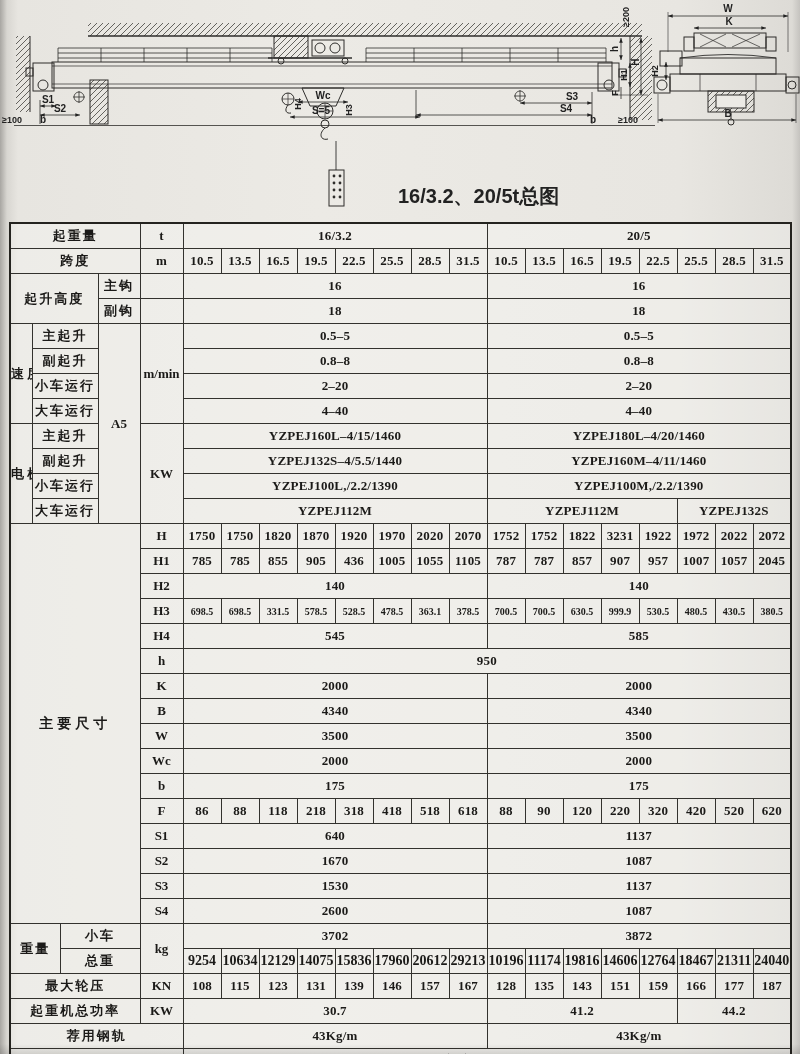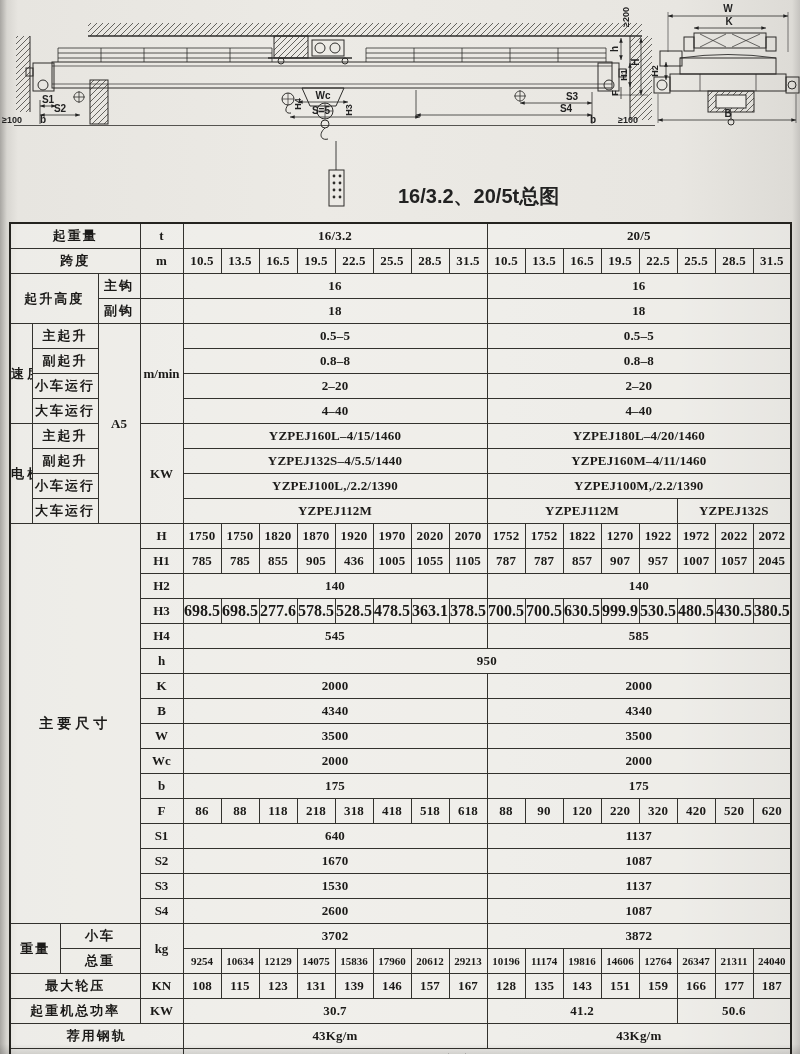--- a/index.html
+++ b/index.html
@@ -9,22 +9,22 @@
     font-family:"Liberation Serif","DejaVu Serif",serif;}
   .page::after{content:"";position:absolute;left:0;right:0;bottom:0;height:10px;
     background:linear-gradient(180deg,rgba(0,0,0,0) 0,rgba(0,0,0,.12) 100%);pointer-events:none;}
   svg text{font-family:"Liberation Sans","DejaVu Sans",sans-serif;fill:#222;}
   .drawing{position:absolute;top:0;left:0;}
   table.spec{position:absolute;top:222px;left:9px;width:781px;border-collapse:collapse;table-layout:fixed;
     border:2px solid #24231f;background:rgba(250,249,245,.35);}
   table.spec td{border:1px solid #33322e;height:24px;padding:0;text-align:center;vertical-align:middle;
     font-weight:bold;overflow:hidden;white-space:nowrap;}
   td.val{font-size:13px;letter-spacing:.2px;}
-  td.md{font-size:16px;letter-spacing:0;}
-  td.sm{font-size:11px;letter-spacing:0;}
+  td.md{font-size:10px;letter-spacing:0;}
+  td.sm{font-size:14px;letter-spacing:0;}
   td.unit{font-size:13px;}
   td.zh{font-family:Liberation Sans, sans-serif;font-size:13px;letter-spacing:2px;}
   td.zhv{font-size:13px;white-space:pre-line;line-height:1.65;letter-spacing:0;}
   td.big{font-size:14px;letter-spacing:4px;}
   td.zh2{letter-spacing:2px;}
 </style>
 </head>
 <body>
 
 <div class="page">
@@ -329,21 +329,21 @@
           <td class="val">1750</td>
           <td class="val">1820</td>
           <td class="val">1870</td>
           <td class="val">1920</td>
           <td class="val">1970</td>
           <td class="val">2020</td>
           <td class="val">2070</td>
           <td class="val">1752</td>
           <td class="val">1752</td>
           <td class="val">1822</td>
-          <td class="val">1270</td>
+          <td class="val">3231</td>
           <td class="val">1922</td>
           <td class="val">1972</td>
           <td class="val">2022</td>
           <td class="val">2072</td>
         </tr>
         <tr>
           <td class="unit">H1</td>
           <td class="val">785</td>
           <td class="val">785</td>
           <td class="val">855</td>
@@ -363,21 +363,21 @@
         </tr>
         <tr>
           <td class="unit">H2</td>
           <td colspan="8" class="val">140</td>
           <td colspan="8" class="val">140</td>
         </tr>
         <tr>
           <td class="unit">H3</td>
           <td class="md">698.5</td>
           <td class="md">698.5</td>
-          <td class="md">277.6</td>
+          <td class="md">331.5</td>
           <td class="md">578.5</td>
           <td class="md">528.5</td>
           <td class="md">478.5</td>
           <td class="md">363.1</td>
           <td class="md">378.5</td>
           <td class="md">700.5</td>
           <td class="md">700.5</td>
           <td class="md">630.5</td>
           <td class="md">999.9</td>
           <td class="md">530.5</td>
@@ -473,21 +473,21 @@
           <td class="sm">14075</td>
           <td class="sm">15836</td>
           <td class="sm">17960</td>
           <td class="sm">20612</td>
           <td class="sm">29213</td>
           <td class="sm">10196</td>
           <td class="sm">11174</td>
           <td class="sm">19816</td>
           <td class="sm">14606</td>
           <td class="sm">12764</td>
-          <td class="sm">26347</td>
+          <td class="sm">18467</td>
           <td class="sm">21311</td>
           <td class="sm">24040</td>
         </tr>
         <tr>
           <td colspan="4" class="zh">最大轮压</td>
           <td class="unit">KN</td>
           <td class="val">108</td>
           <td class="val">115</td>
           <td class="val">123</td>
           <td class="val">131</td>
@@ -502,21 +502,21 @@
           <td class="val">159</td>
           <td class="val">166</td>
           <td class="val">177</td>
           <td class="val">187</td>
         </tr>
         <tr>
           <td colspan="4" class="zh">起重机总功率</td>
           <td class="unit">KW</td>
           <td colspan="8" class="val">30.7</td>
           <td colspan="5" class="val">41.2</td>
-          <td colspan="3" class="val">50.6</td>
+          <td colspan="3" class="val">44.2</td>
         </tr>
         <tr>
           <td colspan="5" class="zh">荐用钢轨</td>
           <td colspan="8" class="val">43Kg/m</td>
           <td colspan="8" class="val">43Kg/m</td>
         </tr>
         <tr>
           <td colspan="5" class="zh">电源</td>
           <td colspan="16" class="val zh2">三相交流 380V 50HZ</td>
         </tr>

